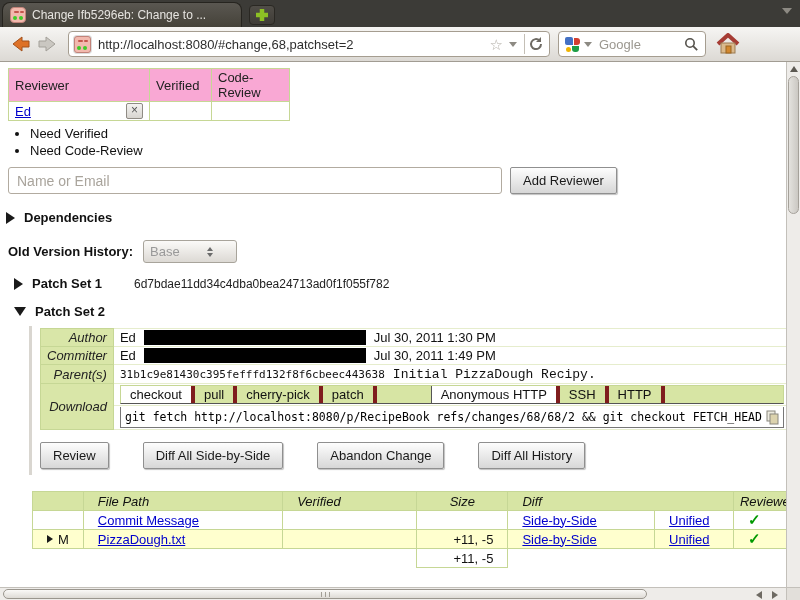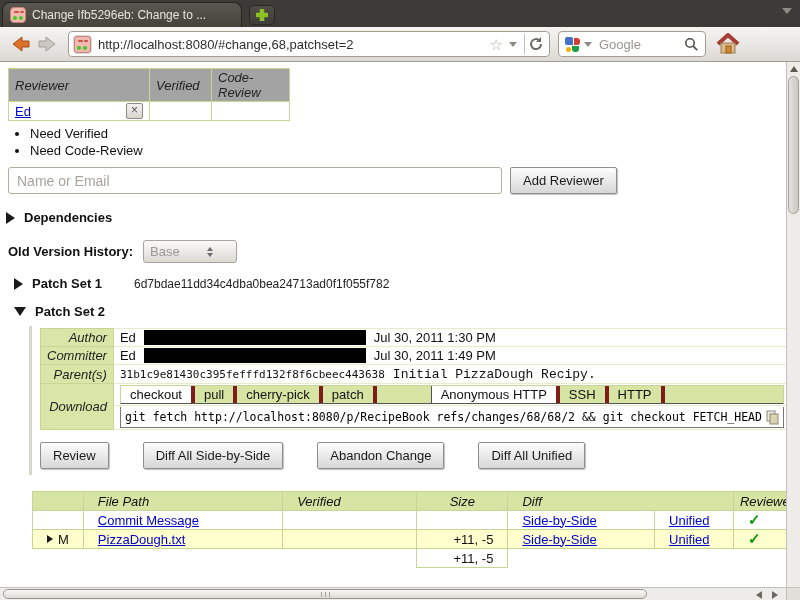--- a/index.html
+++ b/index.html
@@ -51,21 +51,21 @@
 
   
   .viewport { position:absolute; left:0; top:62px; width:786px; height:525px; background:#fff; overflow:hidden; }
   .inner { width:812px; padding-top:6px; font-size:13px; color:#111; }
 
   a.lnk { color:#0000cc; text-decoration:underline; }
 
   
   table.rev { border-collapse:collapse; margin-left:8px; }
   table.rev td { border:1px solid #c6d795; font-size:13px; padding:1px 6px; height:19px; }
-  table.rev tr.hdr td { background:#a3a3a3; font-style:italic; color:#222; border-color:#c6d795; }
+  table.rev tr.hdr td { background:#f9a8d4; color:#222; border-color:#c6d795; }
   .revcell { display:flex; align-items:center; justify-content:space-between; width:128px; }
   .xbtn { width:17px; height:16px; border:1px solid #8f8b84; border-radius:2px;
           background:linear-gradient(#f4f3f1,#d8d5d0); color:#555; font-size:12px; line-height:13px;
           text-align:center; }
   ul.needs { margin:4px 0 0 30px; line-height:17px; font-size:13px; }
 
   .addrow { display:flex; align-items:center; margin:8px 0 0 8px; }
   .addrow input { width:494px; height:27px; border:1px solid #b2aba0; border-radius:3px; padding:0 8px;
                   font-size:14px; font-family:"Liberation Sans",sans-serif; color:#333; outline:none; }
   .addrow input::placeholder { color:#a9a49c; }
@@ -336,21 +336,21 @@
               </div>
             </td>
           </tr>
         </tbody>
           </table>
 
         <div class="actions">
           <button class="btn">Review</button>
           <button class="btn">Diff All Side-by-Side</button>
           <button class="btn">Abandon Change</button>
-          <button class="btn">Diff All Unified</button>
+          <button class="btn">Diff All History</button>
         </div>
       </div>
 
       <table class="files">
         <tbody>
             <tr class="hdr">
           <td class="c-st"></td>
           <td class="c-path">File Path</td>
           <td class="c-com">Verified</td>
           <td class="c-size" style="text-align:center">Size</td>

